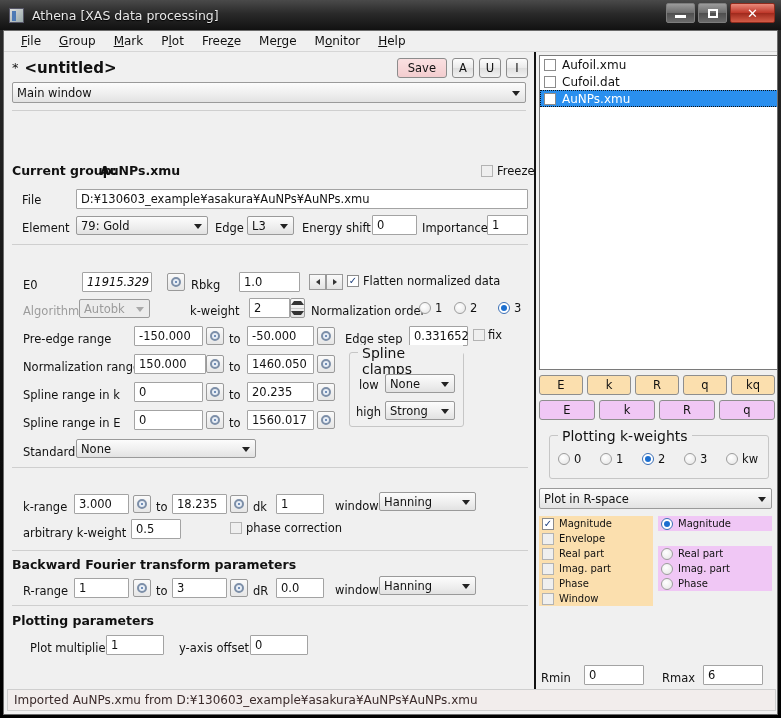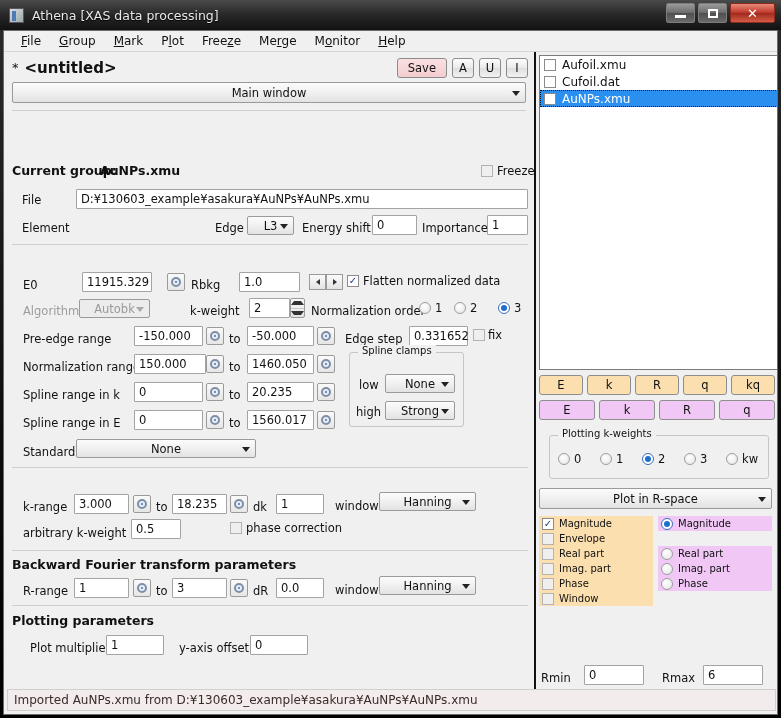--- a/index.html
+++ b/index.html
@@ -96,21 +96,21 @@
     font-size:11.5px; color:#111; cursor:pointer; padding: 2px 6px;
     line-height:14px;
   }
   .btn.save { background: linear-gradient(180deg,#fae0e1 0%,#f3cdcf 100%); padding:2px 10px; }
   .btn.sq { width:22px; text-align:center; padding:2px 0; margin-left:5px; }
 
   .combo {
     border:1px solid #9a9a9a; border-radius:2px;
     background: linear-gradient(180deg,#fcfcfc 0%,#efefef 55%,#e2e2e2 100%);
     height:19px; display:flex; align-items:center; padding:0 4px;
-    font-size:11.5px; color:#111; position:relative; cursor:pointer;justify-content:center;
+    font-size:11.5px; color:#111; position:relative; cursor:pointer;
   }
   .combo .arrow {
     position:absolute; right:5px; top:50%; margin-top:-2px;
     width:0;height:0;border-left:4px solid transparent;border-right:4px solid transparent;
     border-top:5px solid #222;
   }
   .combo.disabled { color:#9a9a9a; background:#ececec; }
   .combo.disabled .arrow { border-top-color:#a9a9a9; }
 
   .mainwin-combo { margin: 2px 8px 0 8px; height:21px; }
@@ -173,21 +173,21 @@
     vertical-align:middle;
   }
   .radio.on { border-color:#3b6fb5; background:#fff; }
   .radio.on::after{ content:""; width:6px;height:6px;border-radius:50%;background:#1c6fd0;}
 
   .group-box {
     border:1px solid #c6c6c6; border-radius:3px; position:relative;
   }
   .group-box > legend, .gb-title {
     position:absolute; top:-8px; left:8px; background:#f0f0f0; padding:0 4px;
-    font-size:10px; color:#111;
+    font-size:14px; color:#111;
   }
 
   
   .abs { position:absolute; }
 
   
   .grouplist {
     position:absolute; left:3px; top:3px; width:240px; height:315px;
     background:#fff; border:1px solid #7a7a7a;
     overflow:hidden;
@@ -281,35 +281,39 @@
         </div>
         <div class="abs" style="left:477px; top:112px; display:flex; align-items:center; gap:4px;">
           <span class="cbox off"></span>
           <span class="lbl">Freeze</span>
         </div>
 
         <div class="abs lbl" style="left:18px; top:141px;">File</div>
         <div class="abs field" style="left:72px; top:137px; width:452px;">D:¥130603_example¥asakura¥AuNPs¥AuNPs.xmu</div>
 
         <div class="abs lbl" style="left:18px; top:169px;">Element</div>
+        <div class="abs combo" style="left:72px; top:164px; width:132px;">
+          <span>79: Gold</span>
+          <span class="arrow"></span>
+        </div>
         <div class="abs lbl" style="left:211px; top:169px;">Edge</div>
         <div class="abs combo" style="left:243px; top:164px; width:47px;">
           <span>L3</span>
           <span class="arrow"></span>
         </div>
         <div class="abs lbl" style="left:298px; top:169px;">Energy shift</div>
         <div class="abs field" style="left:368px; top:163px; width:45px;">0</div>
         <div class="abs lbl" style="left:418px; top:169px;">Importance</div>
         <div class="abs field" style="left:483px; top:163px; width:41px;">1</div>
 
         <div class="abs hr" style="left:8px; top:192px; width:516px; margin:0;"></div>
 
 
         <div class="abs lbl" style="left:19px; top:226px;">E0</div>
-        <div class="abs field" style="left:78px; top:220px; width:70px;">11915.329</div>
+        <div class="abs field" style="left:78px; top:220px; width:70px;font-style:italic;">11915.329</div>
         <div class="abs pin" style="left:163px; top:221px;">
             <i></i>
           </div>
         <div class="abs lbl" style="left:187px; top:226px;">Rbkg</div>
         <div class="abs field" style="left:235px; top:220px; width:61px;">1.0</div>
         <div class="abs lr" style="left:305px; top:222px;">
             <span class="tri-l"></span>
           </div>
         <div class="abs lr" style="left:322px; top:222px;">
             <span class="tri-r"></span>

